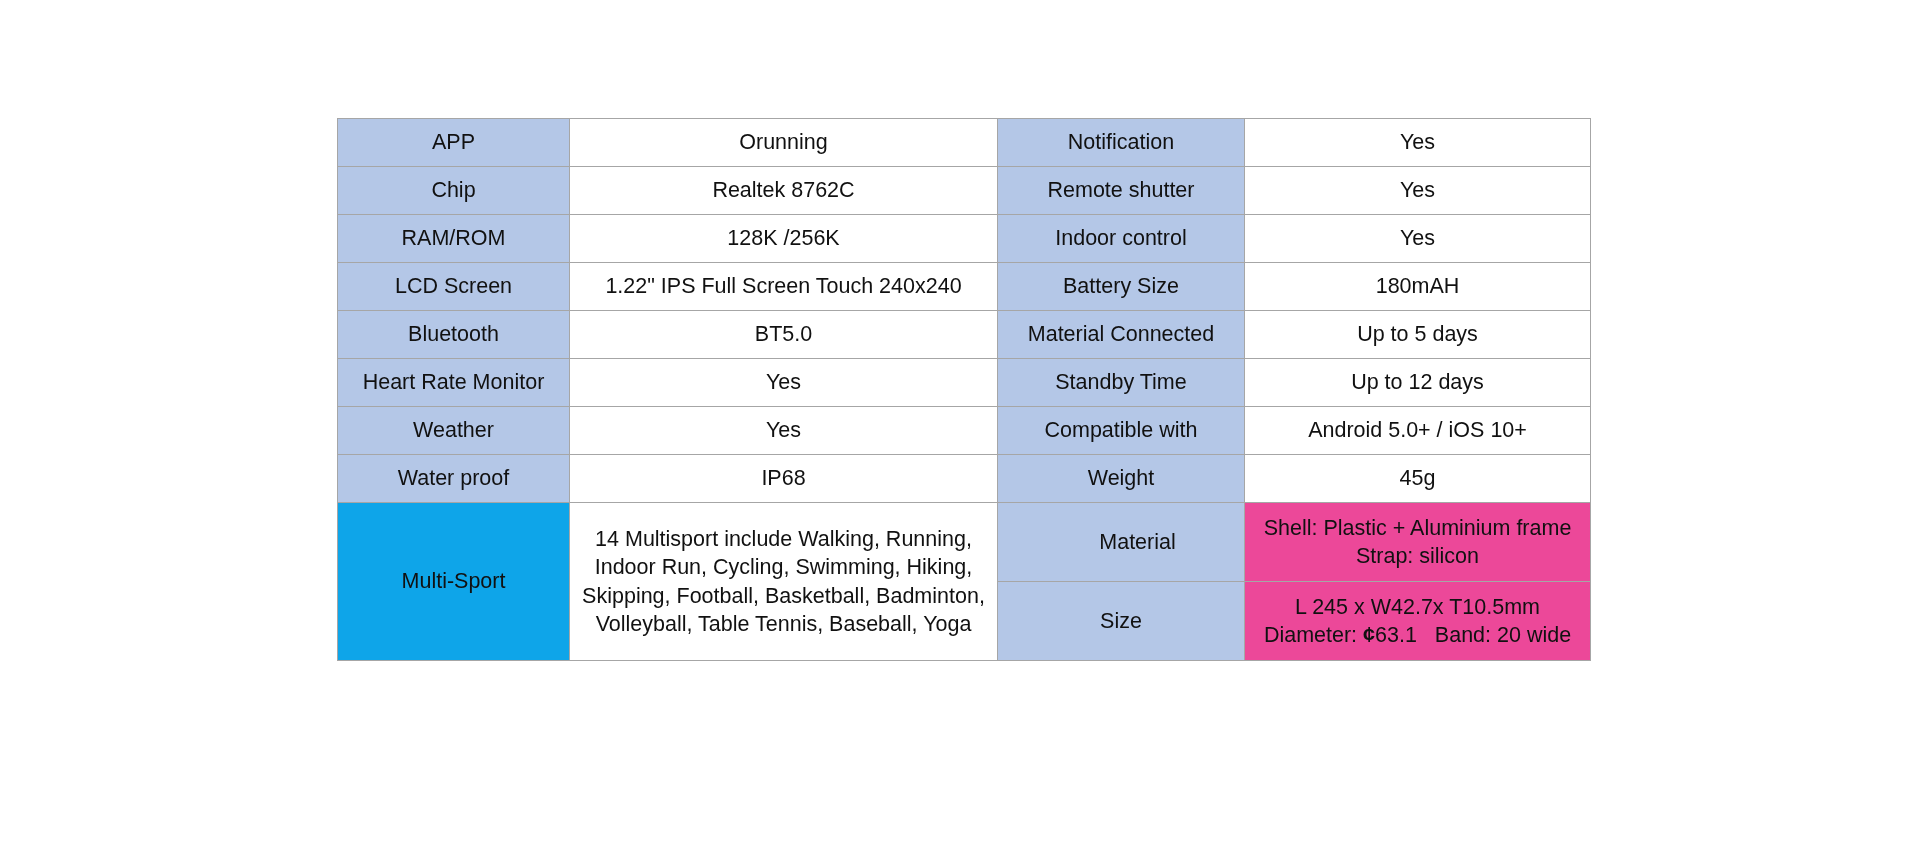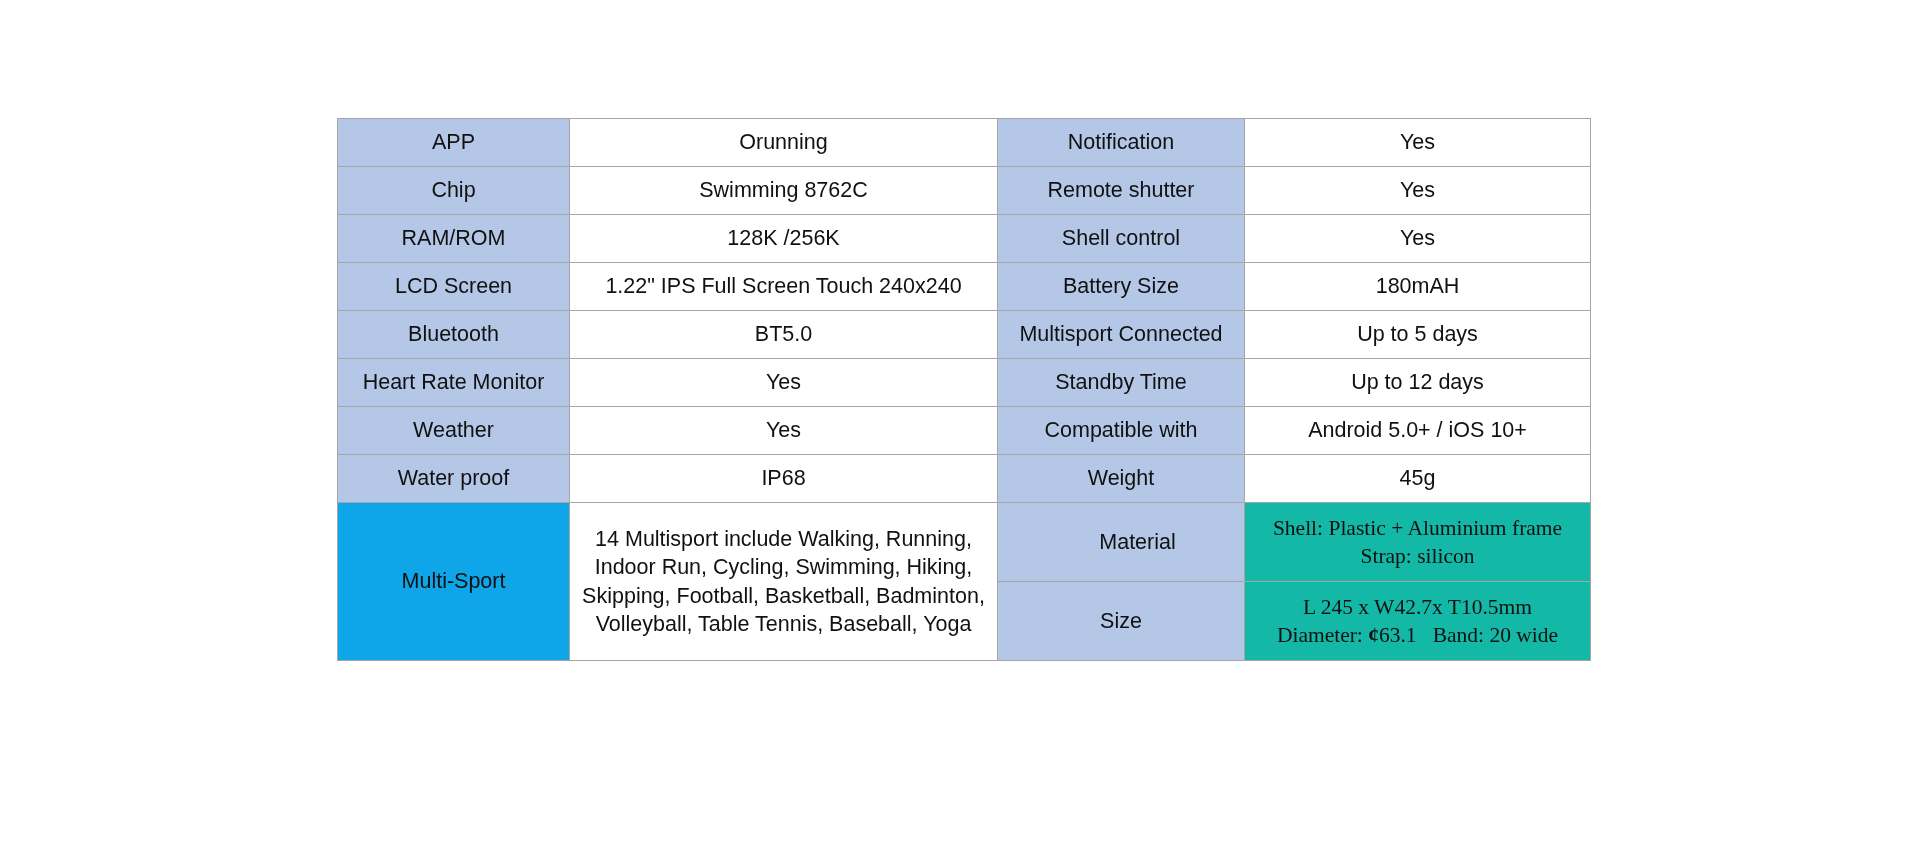--- a/index.html
+++ b/index.html
@@ -59,24 +59,23 @@
   }
 
   td.multisport-value {
     background: #ffffff;
     text-align: left;
     padding: 14px 0 14px 10px;
     line-height: 1.62;
   }
 
   td.stacked-value {
-    background: #14b8a6;
+    background: #ec4899;
     line-height: 1.55;
     padding: 10px 6px;
-    font-family: Liberation Serif, serif;
   }
 
   td.tall-label {
     background: #b4c7e7;
   }
 
   .line { display: block; }
 
   .diam-sym {
     font-weight: 700;
@@ -100,43 +99,43 @@
 
       <tr>
         <td class="label">APP</td>
         <td class="value">Orunning</td>
         <td class="label">Notification</td>
         <td class="value">Yes</td>
       </tr>
 
       <tr>
         <td class="label">Chip</td>
-        <td class="value">Swimming 8762C</td>
+        <td class="value">Realtek 8762C</td>
         <td class="label">Remote shutter</td>
         <td class="value">Yes</td>
       </tr>
 
       <tr>
         <td class="label">RAM/ROM</td>
         <td class="value">128K /256K</td>
-        <td class="label">Shell control</td>
+        <td class="label">Indoor control</td>
         <td class="value">Yes</td>
       </tr>
 
       <tr>
         <td class="label">LCD Screen</td>
         <td class="value">1.22" IPS Full Screen Touch    240x240</td>
         <td class="label">Battery Size</td>
         <td class="value">180mAH</td>
       </tr>
 
       <tr>
         <td class="label">Bluetooth</td>
         <td class="value">BT5.0</td>
-        <td class="label">Multisport Connected</td>
+        <td class="label">Material Connected</td>
         <td class="value">Up to 5 days</td>
       </tr>
 
       <tr>
         <td class="label">Heart Rate Monitor</td>
         <td class="value">Yes</td>
         <td class="label">Standby Time</td>
         <td class="value">Up to 12 days</td>
       </tr>
 

